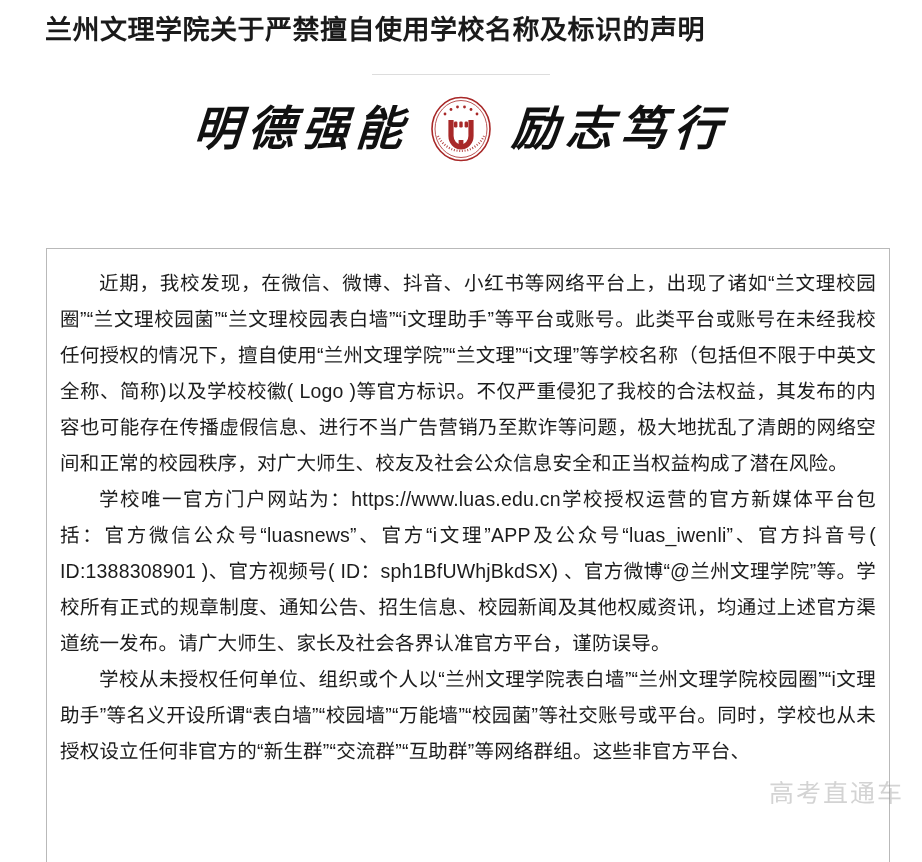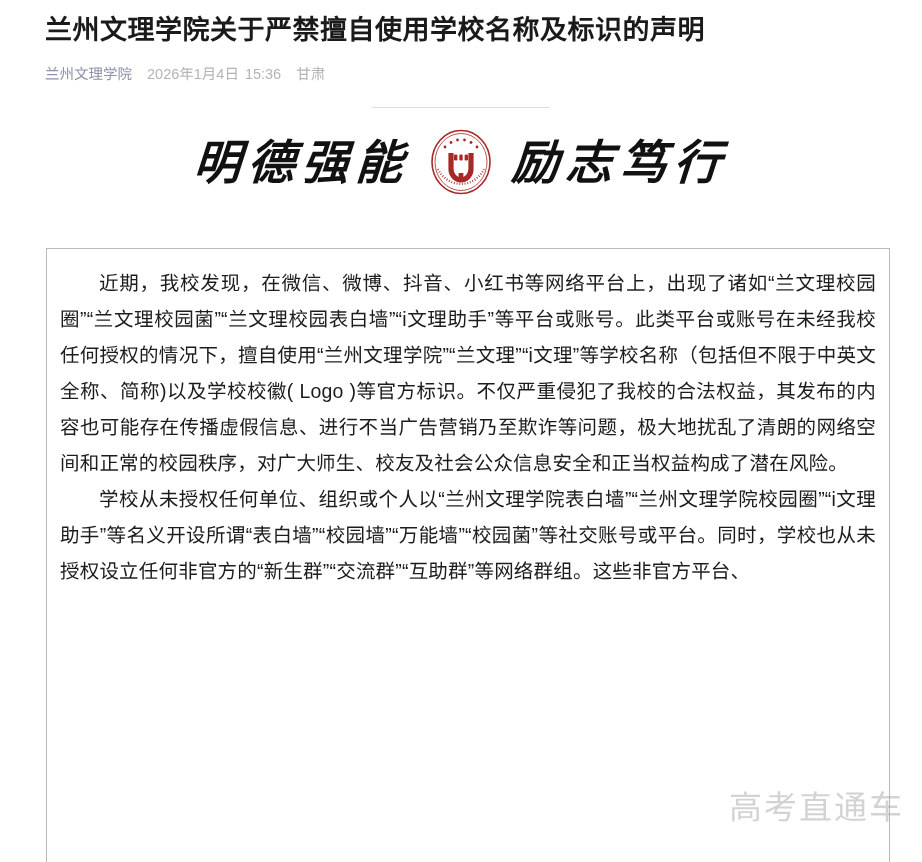--- a/index.html
+++ b/index.html
@@ -123,38 +123,35 @@
     color: #111111;
     margin: 0;
     text-indent: 2em;
     letter-spacing: 0.2px;
   }
 
   
   .watermark {
     position: absolute;
     right: 18px;
-    bottom: 33px;
-    font-size: 33px;
+    bottom: 53px;
+    font-size: 25px;
     color: rgba(150, 150, 150, 0.42);
     letter-spacing: 2px;
     white-space: nowrap;
     pointer-events: none;
     font-family: Liberation Serif, serif;
   }
 </style>
 </head>
 <body>
 
 <div class="article-header">
   <h1 class="article-title">兰州文理学院关于严禁擅自使用学校名称及标识的声明</h1>
 
-  <div class="article-meta">
-    <span class="meta-source">兰州文理学院</span><span class="meta-date">2026年1月4日</span><span class="meta-time">15:36</span><span class="meta-region">甘肃</span>
-  </div>
 </div>
 
 <div class="header-divider-wrap">
   <div class="header-divider"></div>
 </div>
 
 <div class="motto-banner">
   <div class="motto-text">明德强能</div>
 
   <div class="emblem">
@@ -187,20 +184,21 @@
   <div class="motto-text">励志笃行</div>
 </div>
 
 <div class="content-box">
   <div class="content-inner">
 
     <p class="para">近期，我校发现，在微信、微博、抖音、小红书等网络平台上，出现了诸如“兰文理校园圈”“兰文理校园菌”“兰文理校园表白墙”“i文理助手”等平台或账号。此类平台或账号在未经我校任何授权的情况下，擅自使用“兰州文理学院”“兰文理”“i文理”等学校名称（包括但不限于中英文全称、简称)以及学校校徽( Logo )等官方标识。不仅严重侵犯了我校的合法权益，其发布的内容也可能存在传播虚假信息、进行不当广告营销乃至欺诈等问题，极大地扰乱了清朗的网络空间和正常的校园秩序，对广大师生、校友及社会公众信息安全和正当权益构成了潜在风险。</p>
 
 
 
+    <p class="para">学校唯一官方门户网站为：https://www.luas.edu.cn学校授权运营的官方新媒体平台包括：官方微信公众号“luasnews”、官方“i文理”APP及公众号“luas_iwenli”、官方抖音号( ID:1388308901 )、官方视频号( ID：sph1BfUWhjBkdSX) 、官方微博“@兰州文理学院”等。学校所有正式的规章制度、通知公告、招生信息、校园新闻及其他权威资讯，均通过上述官方渠道统一发布。请广大师生、家长及社会各界认准官方平台，谨防误导。</p>
 
 
     <p class="para">学校从未授权任何单位、组织或个人以“兰州文理学院表白墙”“兰州文理学院校园圈”“i文理助手”等名义开设所谓“表白墙”“校园墙”“万能墙”“校园菌”等社交账号或平台。同时，学校也从未授权设立任何非官方的“新生群”“交流群”“互助群”等网络群组。这些非官方平台、</p>
 
   </div>
 </div>
 
 <div class="watermark">高考直通车</div>
 
 </body></html>

